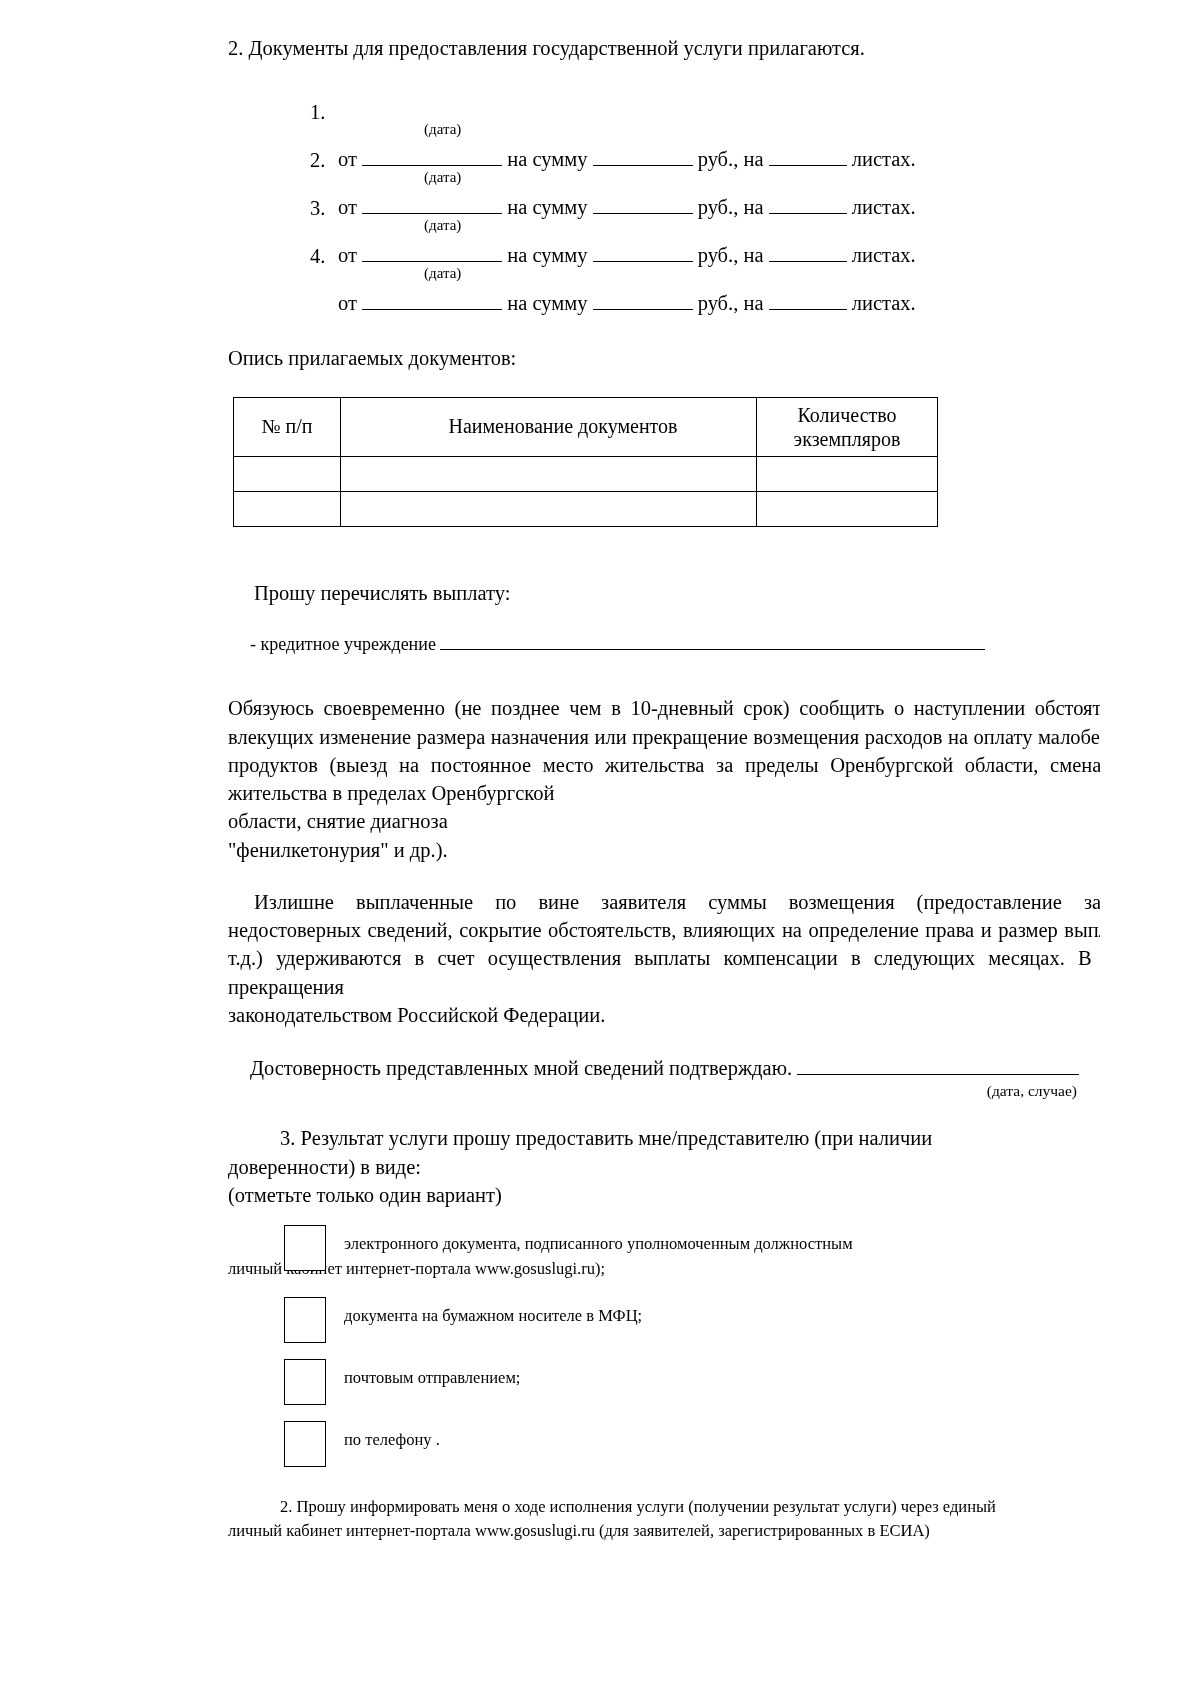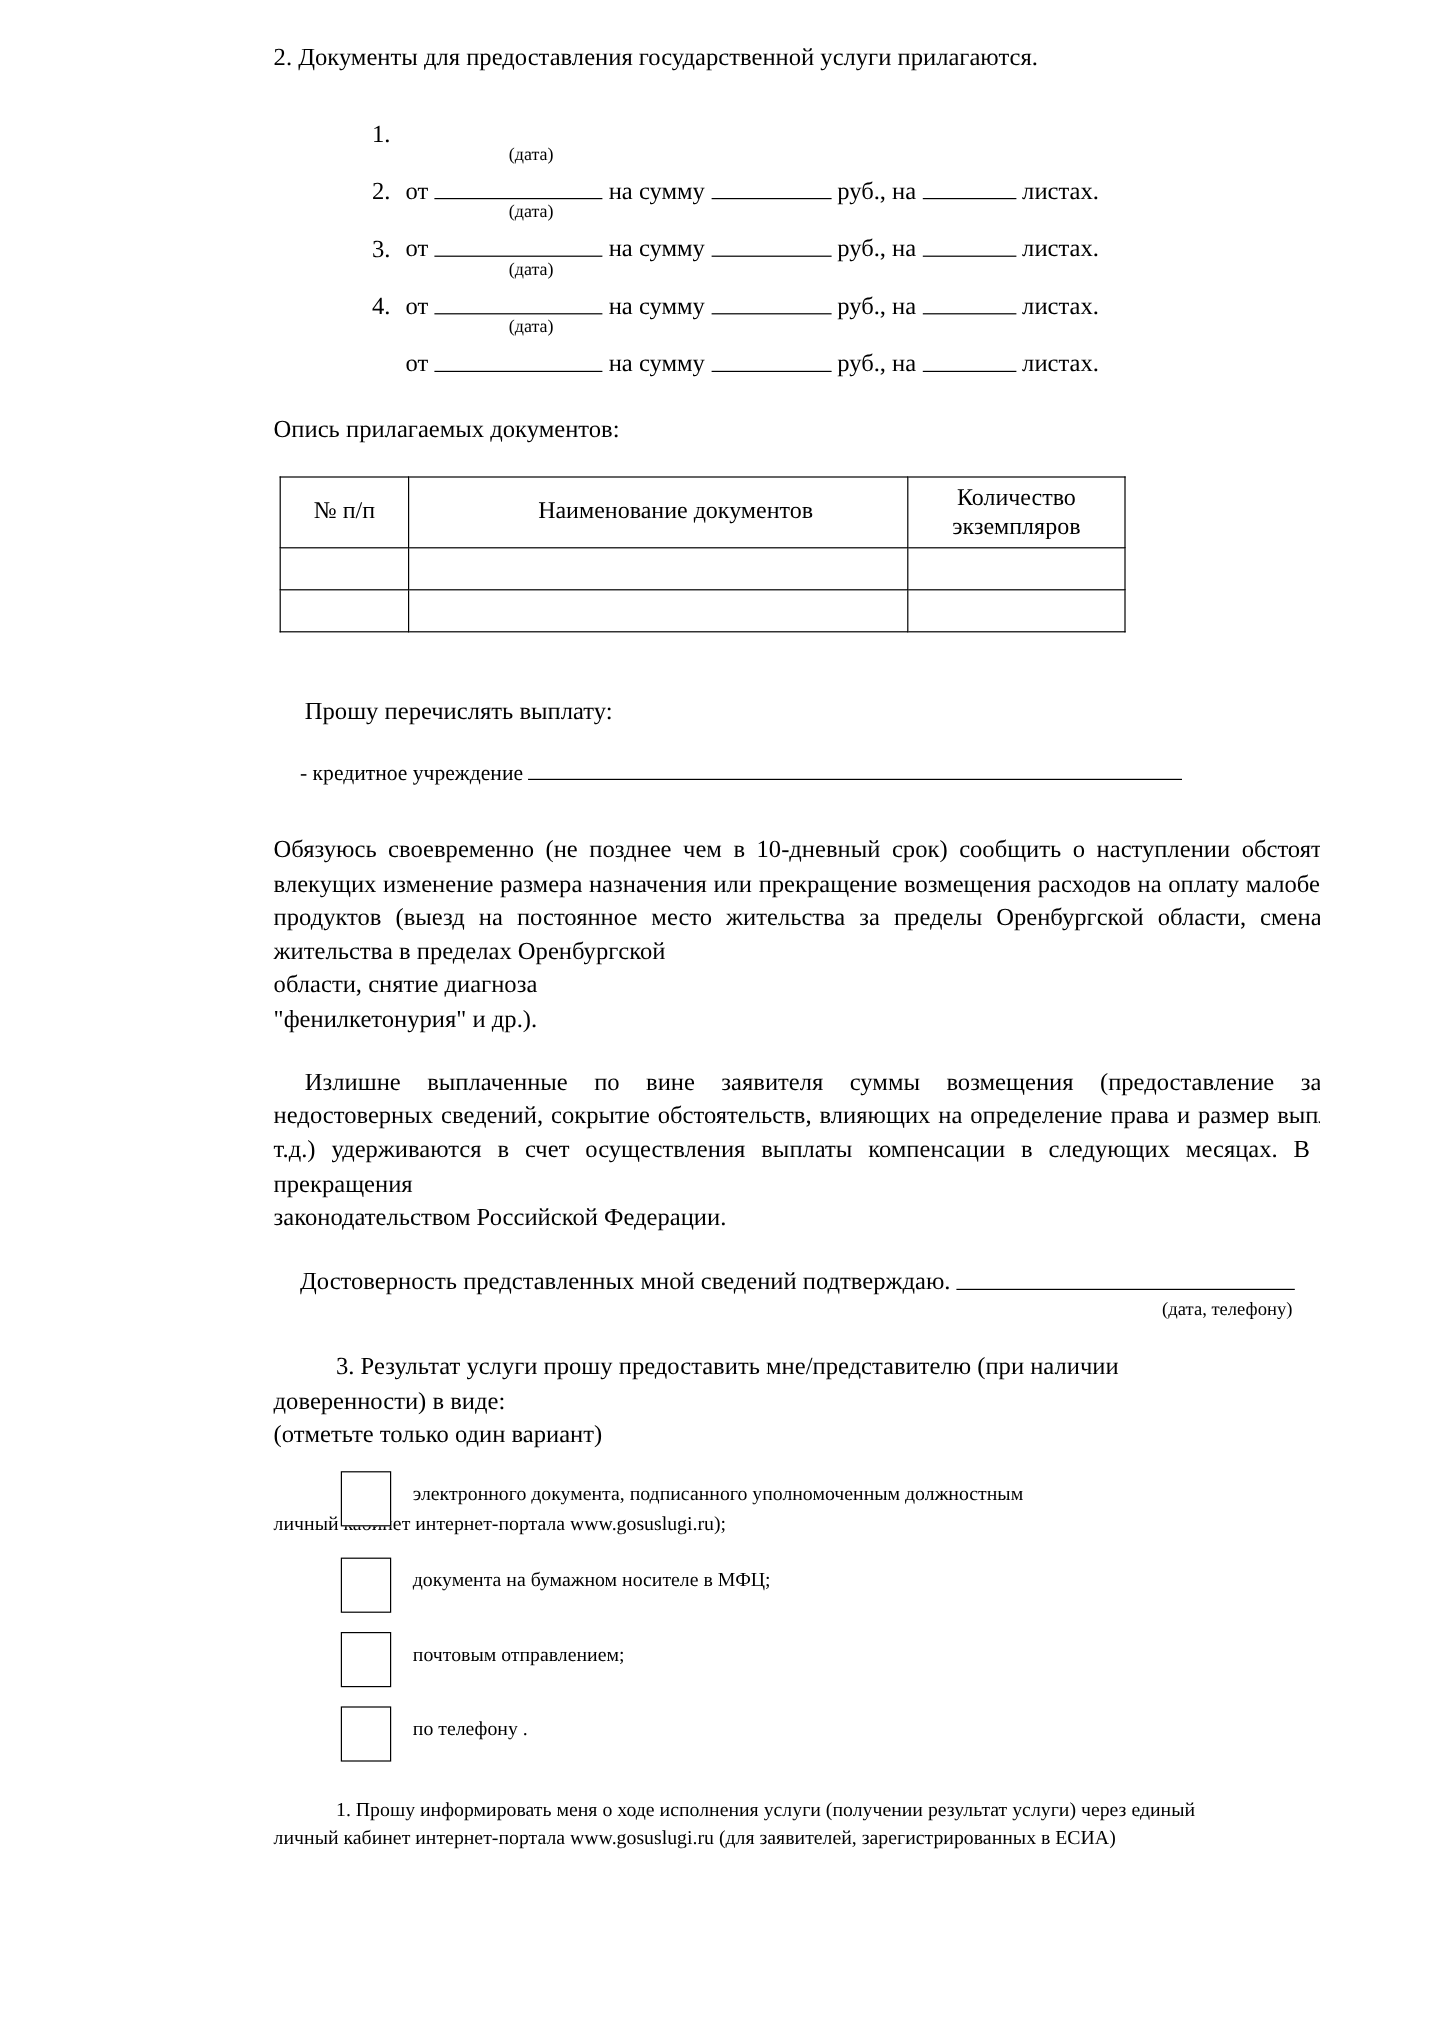--- a/index.html
+++ b/index.html
@@ -279,21 +279,21 @@
 
     <p class="para indent">Излишне  выплаченные по вине заявителя суммы возмещения (предоставление заведомо недостоверных сведений, сокрытие обстоятельств, влияющих на определение  права  и размер  выплаты,  и т.д.)  удерживаются  в  счет осуществления выплаты компенсации в следующих месяцах. В случае прекращения</p>
     <p class="para left">законодательством Российской Федерации.</p>
 
     <div class="gap-md"></div>
 
     <div class="sig-row" style="padding-left:22px">
       <span>Достоверность представленных мной сведений подтверждаю.</span>
       <span class="fill sig"></span>
     </div>
-    <div class="sig-caption">(дата, телефону)</div>
+    <div class="sig-caption">(дата, случае)</div>
 
     <div class="gap-md"></div>
 
     <p class="para left" style="text-indent:52px">3. Результат услуги прошу предоставить мне/представителю (при наличии</p>
     <p class="para left">доверенности) в виде:</p>
     <p class="para left">(отметьте только один вариант)</p>
 
     <div class="gap-sm"></div>
 
     <div class="opt" style="min-height:34px">
@@ -314,17 +314,17 @@
       <span class="opt-text">почтовым отправлением;</span>
     </div>
 
     <div class="opt">
       <span class="checkbox"></span>
       <span class="opt-text">по телефону .</span>
     </div>
 
     <div class="gap-sm"></div>
 
-    <p class="small-para ind">1. Прошу информировать меня о ходе исполнения услуги (получении результат услуги) через единый</p>
+    <p class="small-para ind">2. Прошу информировать меня о ходе исполнения услуги (получении результат услуги) через единый</p>
     <p class="small-para">личный кабинет интернет-портала www.gosuslugi.ru (для заявителей, зарегистрированных в ЕСИА)</p>
 
   </div>
 </div>
 
 </body></html>

